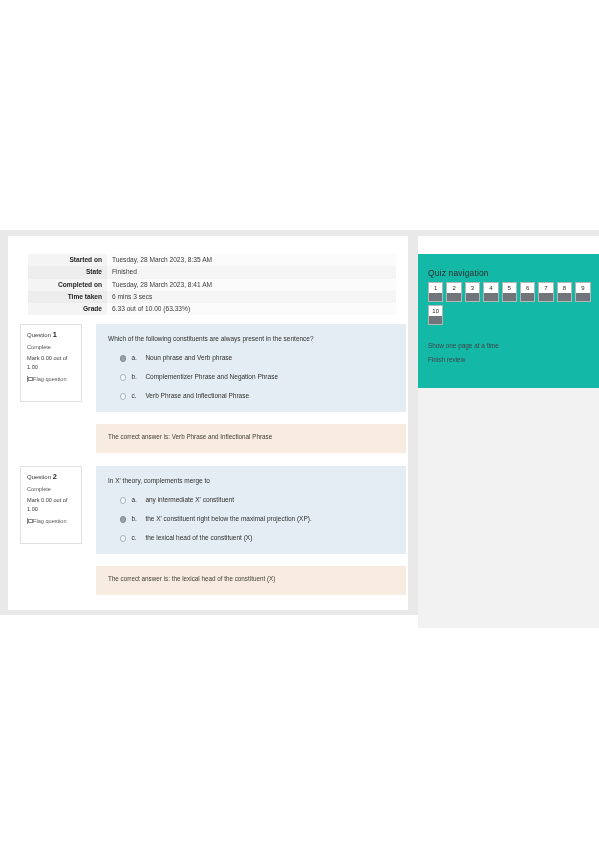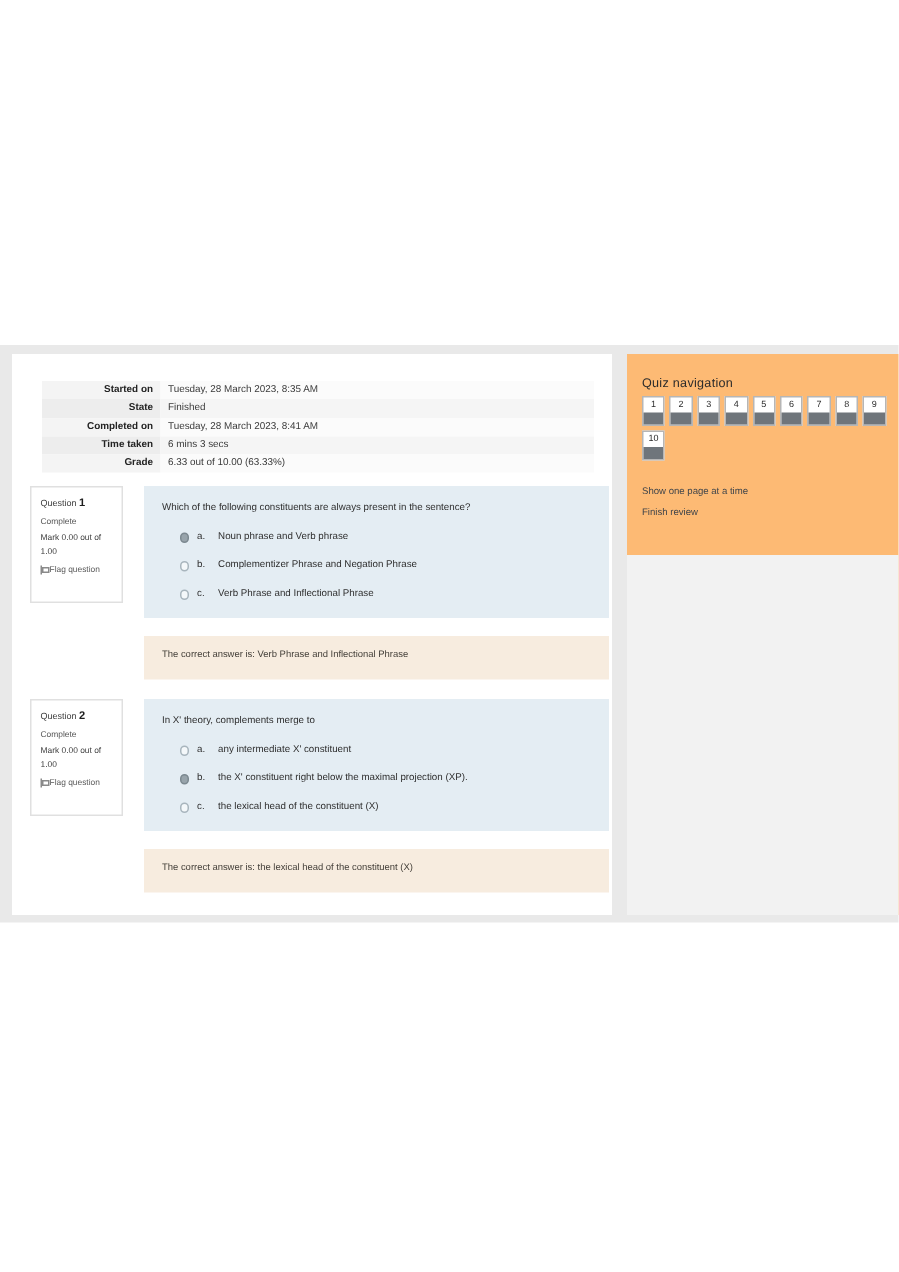--- a/index.html
+++ b/index.html
@@ -23,22 +23,22 @@
     background:#ffffff;
     overflow:hidden;
   }
   .nav-panel{
     position:absolute;
     left:418px;top:6px;
     width:181px;height:374px;
     background:#ffffff;
   }
   .nav-inner{
-    position:absolute;left:0;top:0;width:181px;height:374px;
-    background:#fdba74;
+    position:absolute;left:0;top:18px;width:181px;height:374px;
+    background:#14b8a6;
   }
   .nav-inner:after{
     content:"";position:absolute;left:0;top:134px;width:181px;height:240px;
     background:#f2f2f2;
   }
   
   .summary{
     position:absolute;left:20px;top:18px;width:368px;
     border-collapse:collapse;
     font-size:6.6px;

